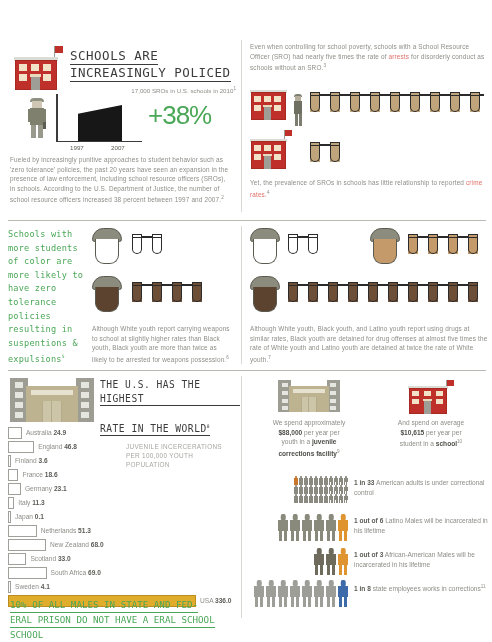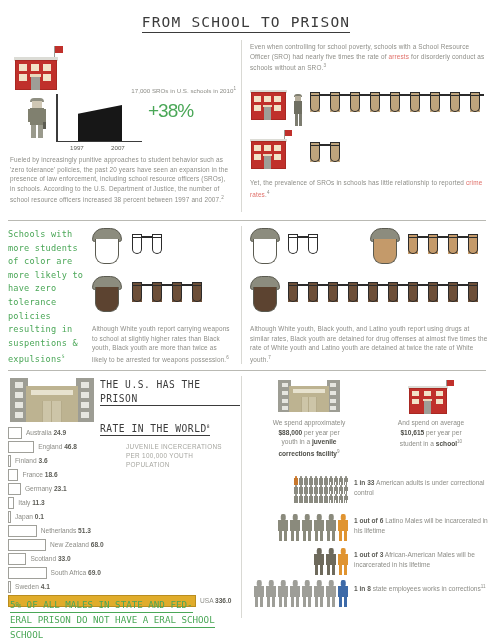--- a/index.html
+++ b/index.html
@@ -82,40 +82,41 @@
   .note b{color:#5b5b55;}
   .cap{font-size:6.6px;line-height:9.6px;color:#8d8d87;text-align:center;}
   .cap b{color:#4e4e48;}
   .sup{font-size:4.6px;vertical-align:super;}
 </style>
 </head>
 <body>
 
 <div class="page">
 
-  <div class="main-title">
-    <span>FROM SCHOOL TO PRISON</span>
-  </div>
 
   <div class="sec" style="left:8px;top:42px;width:228px;height:170px;">
 
     <div class="school" style="position:absolute;left:6px;top:4px;width:48px;height:44px;">
       <div class="pole" style="left:40px;top:0px;height:14px;"></div>
       <div class="flag" style="left:41px;top:0px;width:8px;height:7px;"></div>
       <div class="roof" style="left:0px;top:11px;width:44px;height:4px;"></div>
       <div class="body" style="left:1px;top:14px;width:42px;height:30px;"></div>
       <div class="win" style="left:5px;top:18px;width:8px;height:7px;"></div>
       <div class="win" style="left:17px;top:18px;width:8px;height:7px;"></div>
       <div class="win" style="left:29px;top:18px;width:8px;height:7px;"></div>
       <div class="win" style="left:5px;top:28px;width:8px;height:7px;"></div>
       <div class="win" style="left:29px;top:28px;width:8px;height:7px;"></div>
       <div class="dlintel" style="left:16px;top:28px;width:11px;height:3px;"></div>
       <div class="door" style="left:17px;top:31px;width:9px;height:13px;"></div>
     </div>
 
+    <div class="hd" style="position:absolute;left:62px;top:6px;width:166px;">
+      <i>SCHOOLS ARE </i><br>
+      <i>INCREASINGLY POLICED</i>
+    </div>
 
     <div style="position:absolute;left:60px;top:44px;width:168px;font-size:6.2px;color:#8d8d87;text-align:right;">
       <span>17,000 SROs in U.S. schools in 2010</span><span class="sup">1</span>
     </div>
 
     <div style="position:absolute;left:18px;top:56px;width:22px;height:40px;">
       <div style="position:absolute;left:4px;top:0px;width:14px;height:4px;background:#8f8f82;border-radius:6px 6px 0 0;"></div>
       <div style="position:absolute;left:6px;top:3px;width:10px;height:7px;background:#cfc7b4;"></div>
       <div style="position:absolute;left:4px;top:10px;width:14px;height:17px;background:#80806f;"></div>
       <div style="position:absolute;left:2px;top:11px;width:3px;height:13px;background:#80806f;"></div>
@@ -125,21 +126,21 @@
       <div style="position:absolute;left:17px;top:24px;width:3px;height:7px;background:#5c5c52;"></div>
     </div>
 
     <div style="position:absolute;left:48px;top:52px;width:180px;height:52px;">
       <div style="position:absolute;left:0;top:0;width:1.5px;height:48px;background:#3b3b3b;"></div>
       <div style="position:absolute;left:0;top:46.5px;width:86px;height:1.5px;background:#3b3b3b;"></div>
       <div style="position:absolute;left:22px;top:11px;width:44px;height:36px;background:#171717;
                   clip-path:polygon(0% 24%,100% 0%,100% 100%,0% 100%);"></div>
       <div style="position:absolute;left:14px;top:50px;font-size:6.2px;color:#5b5b55;">1997</div>
       <div style="position:absolute;left:55px;top:50px;font-size:6.2px;color:#5b5b55;">2007</div>
-      <div style="position:absolute;left:92px;top:6px;font-size:19px;color:#4aa757;font-family:'Liberation Sans',sans-serif;letter-spacing:-1px;">+38%</div>
+      <div style="position:absolute;left:92px;top:6px;font-size:26px;color:#4aa757;font-family:'Liberation Sans',sans-serif;letter-spacing:-1px;">+38%</div>
     </div>
 
     <div class="body-txt" style="position:absolute;left:2px;top:113px;width:222px;">
       <span>Fueled by increasingly punitive approaches to student behavior such as 'zero tolerance' policies, the past 20 years have seen an expansion in the presence of law enforcement, including school resource officers (SROs), in schools. According to the U.S. Department of Justice, the number of school resource officers increased 38 percent between 1997 and 2007.</span><span class="sup">2</span>
     </div>
   </div>
 
   <div class="vline" style="left:241px;top:40px;height:172px;"></div>
 
   <div class="sec" style="left:250px;top:40px;width:240px;height:172px;">
@@ -412,21 +413,21 @@
       <div class="pwin" style="left:5px;top:14px;width:8px;height:6px;"></div>
       <div class="pwin" style="left:5px;top:24px;width:8px;height:6px;"></div>
       <div class="pwin" style="left:5px;top:34px;width:8px;height:6px;"></div>
       <div class="pwin" style="left:71px;top:4px;width:8px;height:6px;"></div>
       <div class="pwin" style="left:71px;top:14px;width:8px;height:6px;"></div>
       <div class="pwin" style="left:71px;top:24px;width:8px;height:6px;"></div>
       <div class="pwin" style="left:71px;top:34px;width:8px;height:6px;"></div>
     </div>
 
     <div class="hd" style="position:absolute;left:92px;top:2px;width:140px;font-size:9.6px;line-height:13.5px;">
-      <i>THE U.S. HAS THE PRISON</i><br>
+      <i>THE U.S. HAS THE HIGHEST</i><br>
       <br>
       <i>RATE IN THE WORLD<span class="sup">8</span></i>
     </div>
 
     <div style="position:absolute;left:118px;top:66px;width:110px;font-size:6.4px;line-height:9.2px;color:#a6a6a0;letter-spacing:.3px;">
       <span>JUVENILE INCERCERATIONS PER 100,000 YOUTH POPULATION</span>
     </div>
 
     <div id="bars" style="position:absolute;left:0px;top:50px;width:228px;height:190px;">
         <div class="barrow">
@@ -477,21 +478,21 @@
           <div class="bar" style="width: 3px;"></div>
           <div class="barlbl" style="left: 7px;">Sweden <b>4.1</b></div>
         </div>
         <div class="barrow">
           <div class="bar usa" style="width: 188px;"></div>
           <div class="barlbl" style="left: 192px;">USA <b>336.0</b></div>
         </div>
       </div>
 
     <div style="position:absolute;left:2px;top:222px;width:226px;font-family:'DejaVu Sans Mono',monospace;font-size:9.2px;line-height:14px;color:#4aa757;">
-      <i style="font-style:normal;border-bottom:1px solid #4aa757;display:inline-block;">5% OF ALL MALES IN STATE AND FED-</i><br>
+      <i style="font-style:normal;border-bottom:1px solid #4aa757;display:inline-block;">10% OF ALL MALES IN STATE AND FED-</i><br>
       <i style="font-style:normal;border-bottom:1px solid #4aa757;display:inline-block;">ERAL PRISON DO NOT HAVE A ERAL SCHOOL</i><br>
       <i style="font-style:normal;border-bottom:1px solid #4aa757;display:inline-block;">SCHOOL</i>
     </div>
   </div>
 
   <div class="vline" style="left:241px;top:376px;height:242px;"></div>
 
   <div class="sec" style="left:250px;top:380px;width:240px;height:100px;">
 
     <div style="position:absolute;left:0;top:0;width:118px;">

